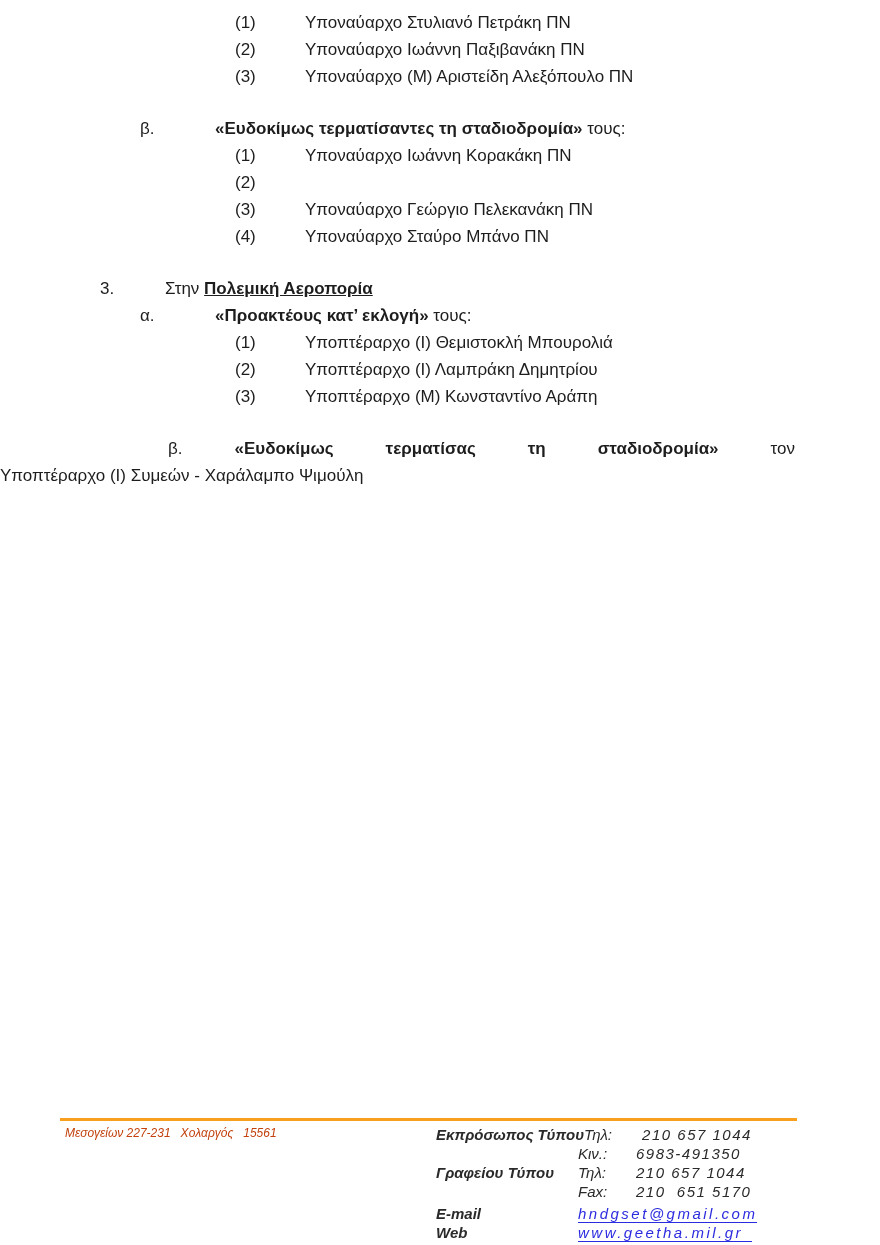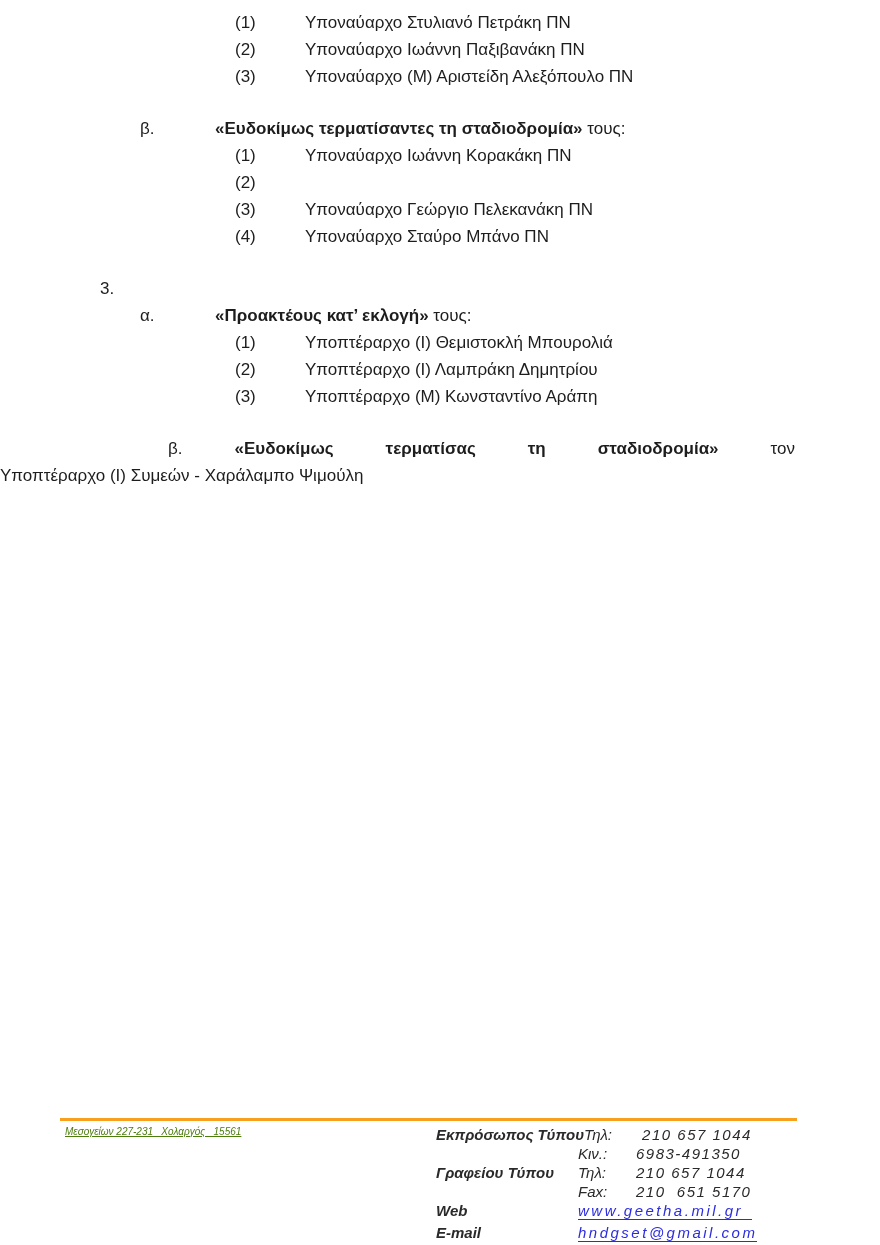--- a/index.html
+++ b/index.html
@@ -33,21 +33,21 @@
     margin-left:168px;margin-right:85px;
   }
   .line2{white-space:pre;}
   
   .footer-line{
     position:absolute;left:60px;top:1118px;
     width:737px;height:3px;background:#F8A01E;
   }
   .f-addr{
     position:absolute;left:65px;top:1126px;
-    font-size:10px;font-style:italic;white-space:pre;color:#4d7c0f;text-decoration:underline;
+    font-size:12px;font-style:italic;white-space:pre;color:#c2410c;
   }
   .f-table{
     position:absolute;left:436px;top:1126px;width:420px;
     font-size:15px;font-style:italic;color:#2a2a2a;
   }
   .f-row{display:flex;height:19px;align-items:flex-start;}
   .f-row.gap{margin-top:3px;}
   .f-label{flex:0 0 142px;font-weight:bold;white-space:pre;}
   .f-field{flex:0 0 58px;white-space:pre;}
   .f-value{white-space:pre;letter-spacing:1.5px;text-align:center;}
@@ -96,20 +96,21 @@
   </div>
   <div class="row">
     <span class="num">(4)</span>
     <span class="name">Υποναύαρχο Σταύρο Μπάνο ΠΝ</span>
   </div>
 
   <div class="spacer"></div>
 
   <div class="sec">
     <span class="secnum">3.</span>
+    <span><span>Στην </span><span class="sec-title">Πολεμική Αεροπορία</span></span>
   </div>
 
   <div class="sub">
     <span class="letter">α.</span>
     <span><span class="b">«Προακτέους κατ’ εκλογή»</span><span class="head-rest"> τους:</span></span>
   </div>
   <div class="row">
     <span class="num">(1)</span>
     <span class="name">Υποπτέραρχο (Ι) Θεμιστοκλή Μπουρολιά</span>
   </div>
@@ -154,21 +155,21 @@
   <div class="f-row">
     <span class="f-label">Γραφείου Τύπου</span>
     <span class="f-field">Τηλ:</span>
     <span class="f-value">210 657 1044</span>
   </div>
   <div class="f-row">
     <span class="f-label"></span>
     <span class="f-field">Fax:</span>
     <span class="f-value">210  651 5170</span>
   </div>
+  <div class="f-row gap">
+    <span class="f-label">E-mail</span>
+    <a href="#" class="f-link">hndgset@gmail.com</a>
+  </div>
   <div class="f-row">
     <span class="f-label">Web</span>
     <a href="#" class="f-link web">www.geetha.mil.gr</a>
   </div>
-  <div class="f-row gap">
-    <span class="f-label">E-mail</span>
-    <a href="#" class="f-link">hndgset@gmail.com</a>
-  </div>
 </div>
 
 </body></html>

